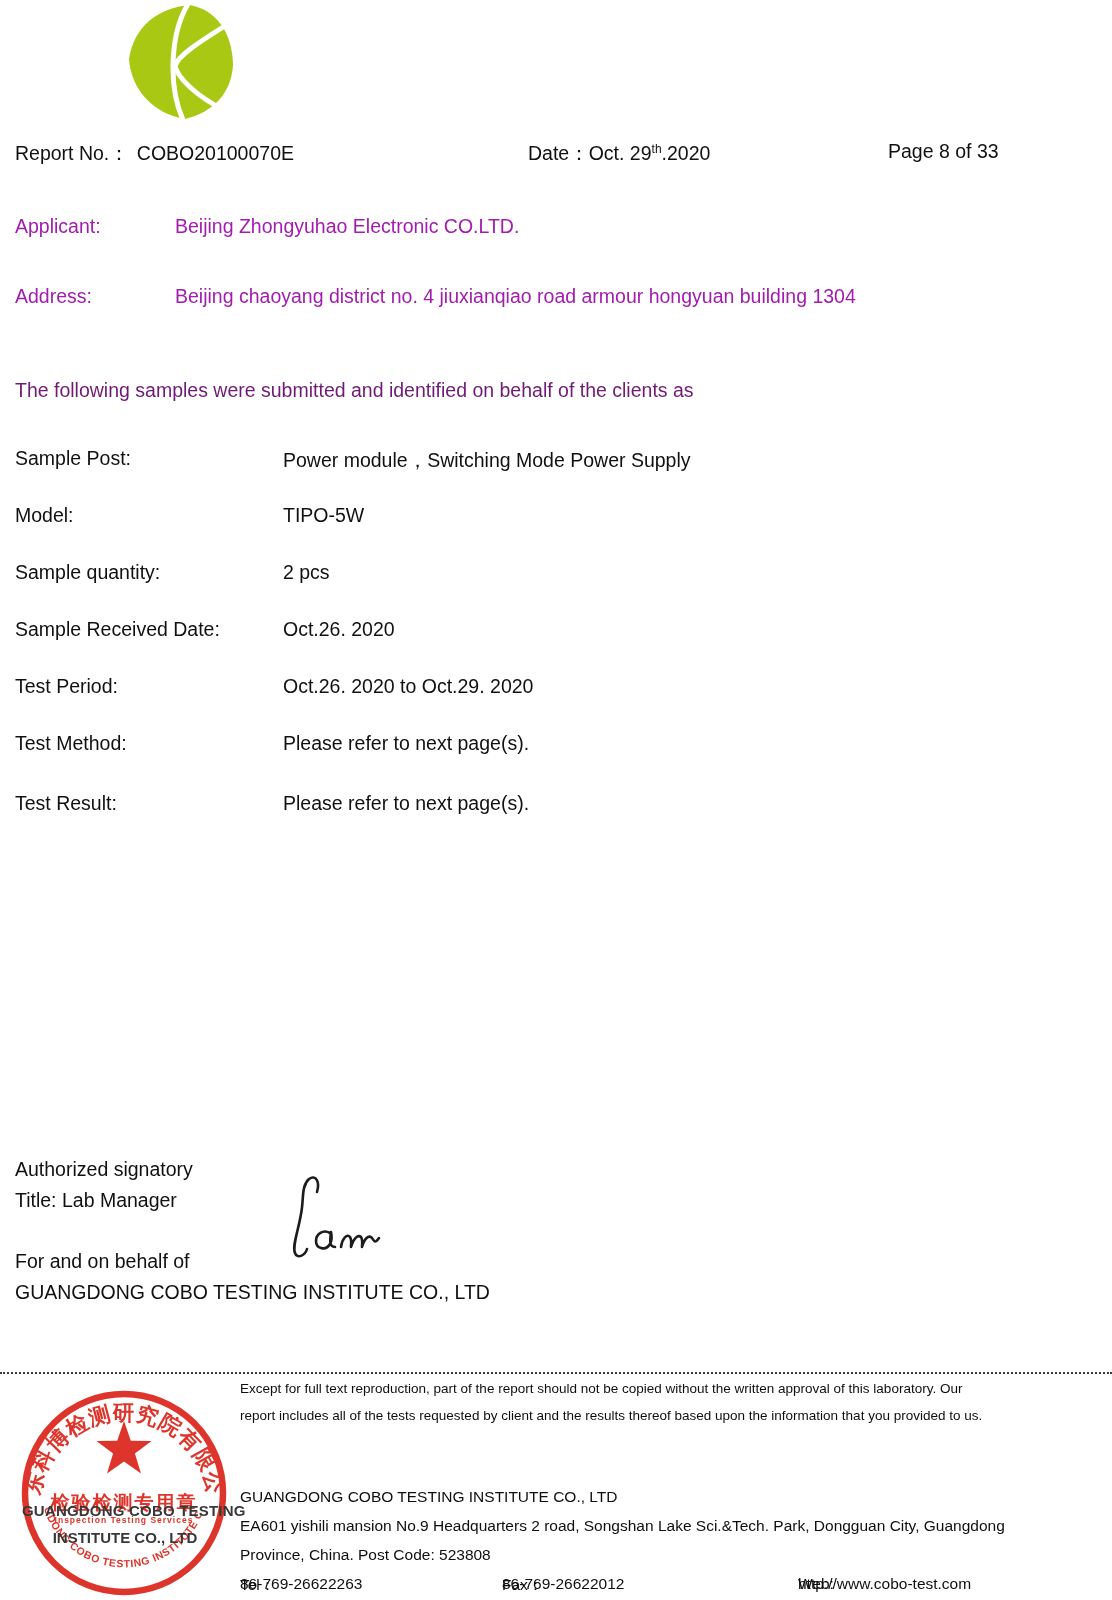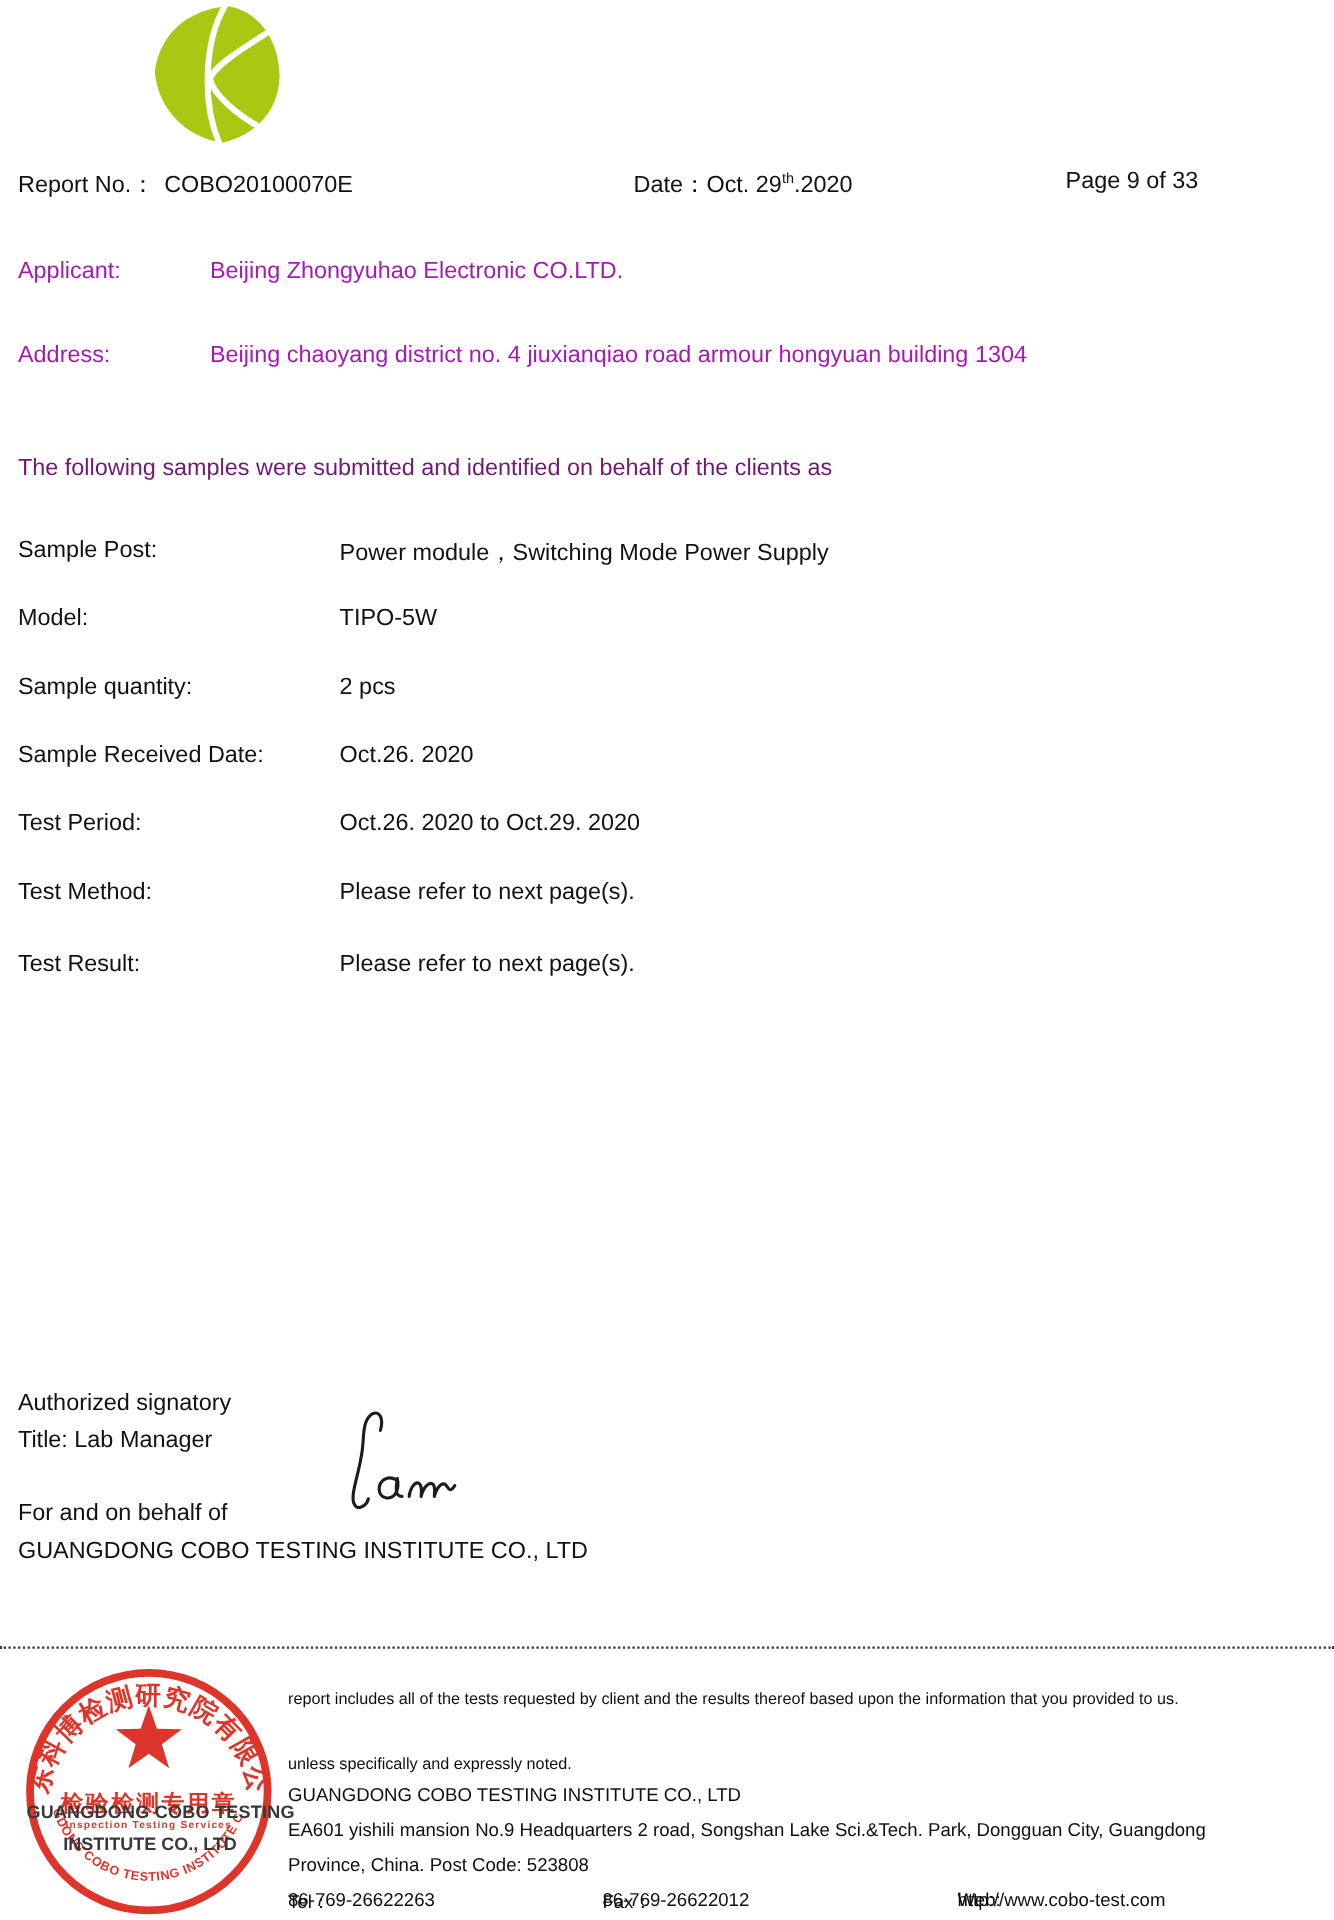--- a/index.html
+++ b/index.html
@@ -62,21 +62,21 @@
   <svg class="logo" viewBox="0 0 106 116" aria-hidden="true">
     <path d="M 62,1 C 30,4 6,22 1,55 C 3,86 26,110 57,115 C 86,108 104,88 105,60 C 104,28 88,6 62,1 Z" fill="#a8c813"></path>
     <path d="M 60,0 C 42,30 40,82 55,116" fill="none" stroke="#ffffff" stroke-width="5"></path>
     <path d="M 100,20 C 68,40 50,52 47,62 C 50,74 68,92 96,106" fill="none" stroke="#ffffff" stroke-width="5"></path>
   </svg>
 
 
   <div class="headline">
     <span class="repno"><span>Report No.：</span><b>COBO20100070E</b></span>
     <span class="date"><span>Date：</span><span>Oct. 29</span><sup>th</sup><span>.2020</span></span>
-    <span class="page-no">Page 9 of 33</span>
+    <span class="page-no">Page 8 of 33</span>
   </div>
 
   <div class="prow" style="top:215px">
     <span>Applicant:</span>
     <span class="val">Beijing Zhongyuhao Electronic CO.LTD.</span>
   </div>
   <div class="prow" style="top:285px">
     <span>Address:</span>
     <span class="val">Beijing chaoyang district no. 4 jiuxianqiao road armour hongyuan building 1304</span>
   </div>
@@ -141,22 +141,22 @@
     <text x="106" y="122" text-anchor="middle" font-size="19" font-weight="bold" fill="#dc2b20" letter-spacing="2">检验检测专用章</text>
     <text x="106" y="136" text-anchor="middle" font-size="8.5" font-weight="bold" fill="#dc2b20" letter-spacing="1">Inspection Testing Services</text>
     <text font-size="10.5" font-weight="bold" fill="#dc2b20" letter-spacing="0.6">
       <textPath href="#arcBot" startOffset="50%" text-anchor="middle">GUANGDONG COBO TESTING INSTITUTE CO.,LTD</textPath>
     </text>
   </svg>
 
   <div class="stamp-overlay ov1">GUANGDONG COBO TESTING</div>
   <div class="stamp-overlay ov2">INSTITUTE CO., LTD</div>
 
+  <div class="disclaimer" style="top:1381px">Except for full text reproduction, part of the report should not be copied without the written approval of this laboratory. Our</div>
   <div class="disclaimer" style="top:1408px">report includes all of the tests requested by client and the results thereof based upon the information that you provided to us.</div>
-  <div class="disclaimer" style="top:1462px">unless specifically and expressly noted.</div>
 
   <div class="fline" style="top:1488px">GUANGDONG COBO TESTING INSTITUTE CO., LTD</div>
   <div class="fline" style="top:1517px">EA601 yishili mansion No.9 Headquarters 2 road, Songshan Lake Sci.&amp;Tech. Park, Dongguan City, Guangdong</div>
   <div class="fline" style="top:1546px">Province, China. Post Code: 523808</div>
   <div class="fline telrow" style="top:1575px; width:818px;">
     <span class="tel">
         <span>Tel：</span>
         <span>86-769-26622263</span>
       </span>
     <span class="fax">

